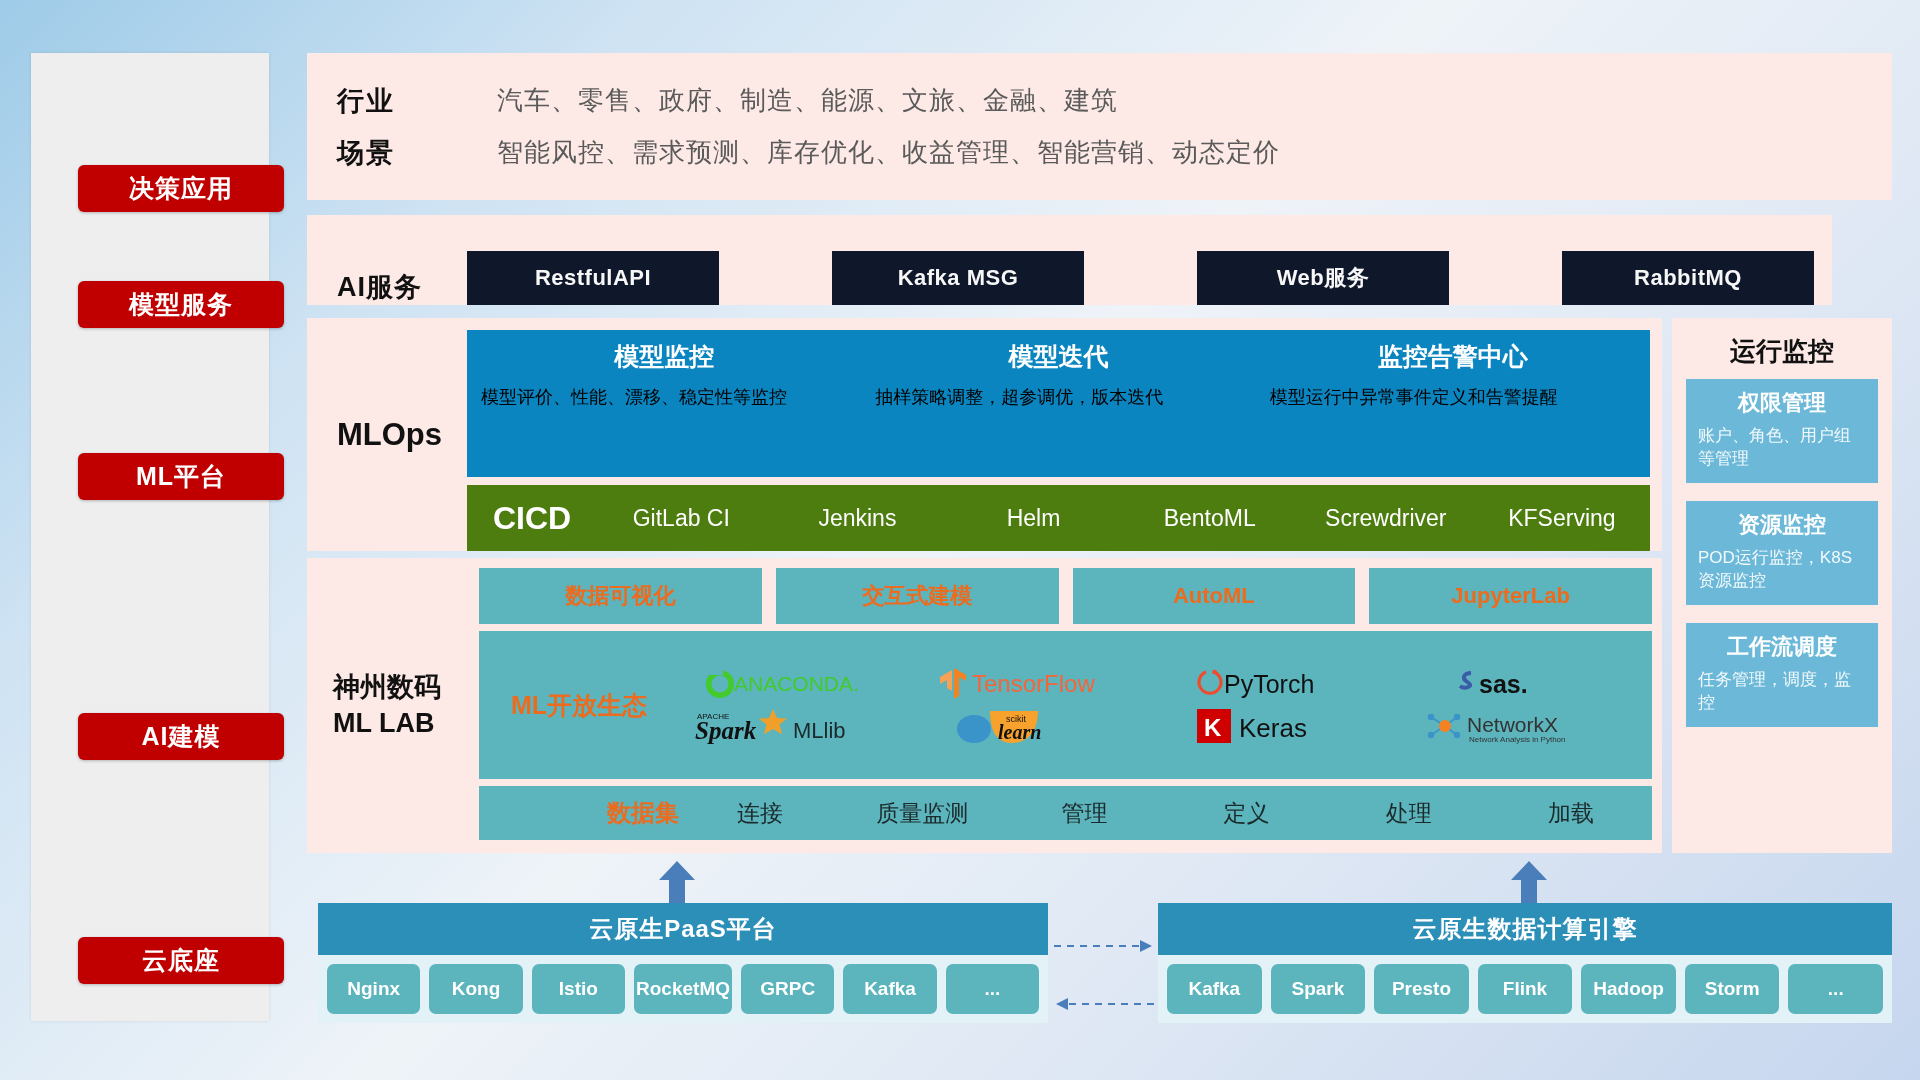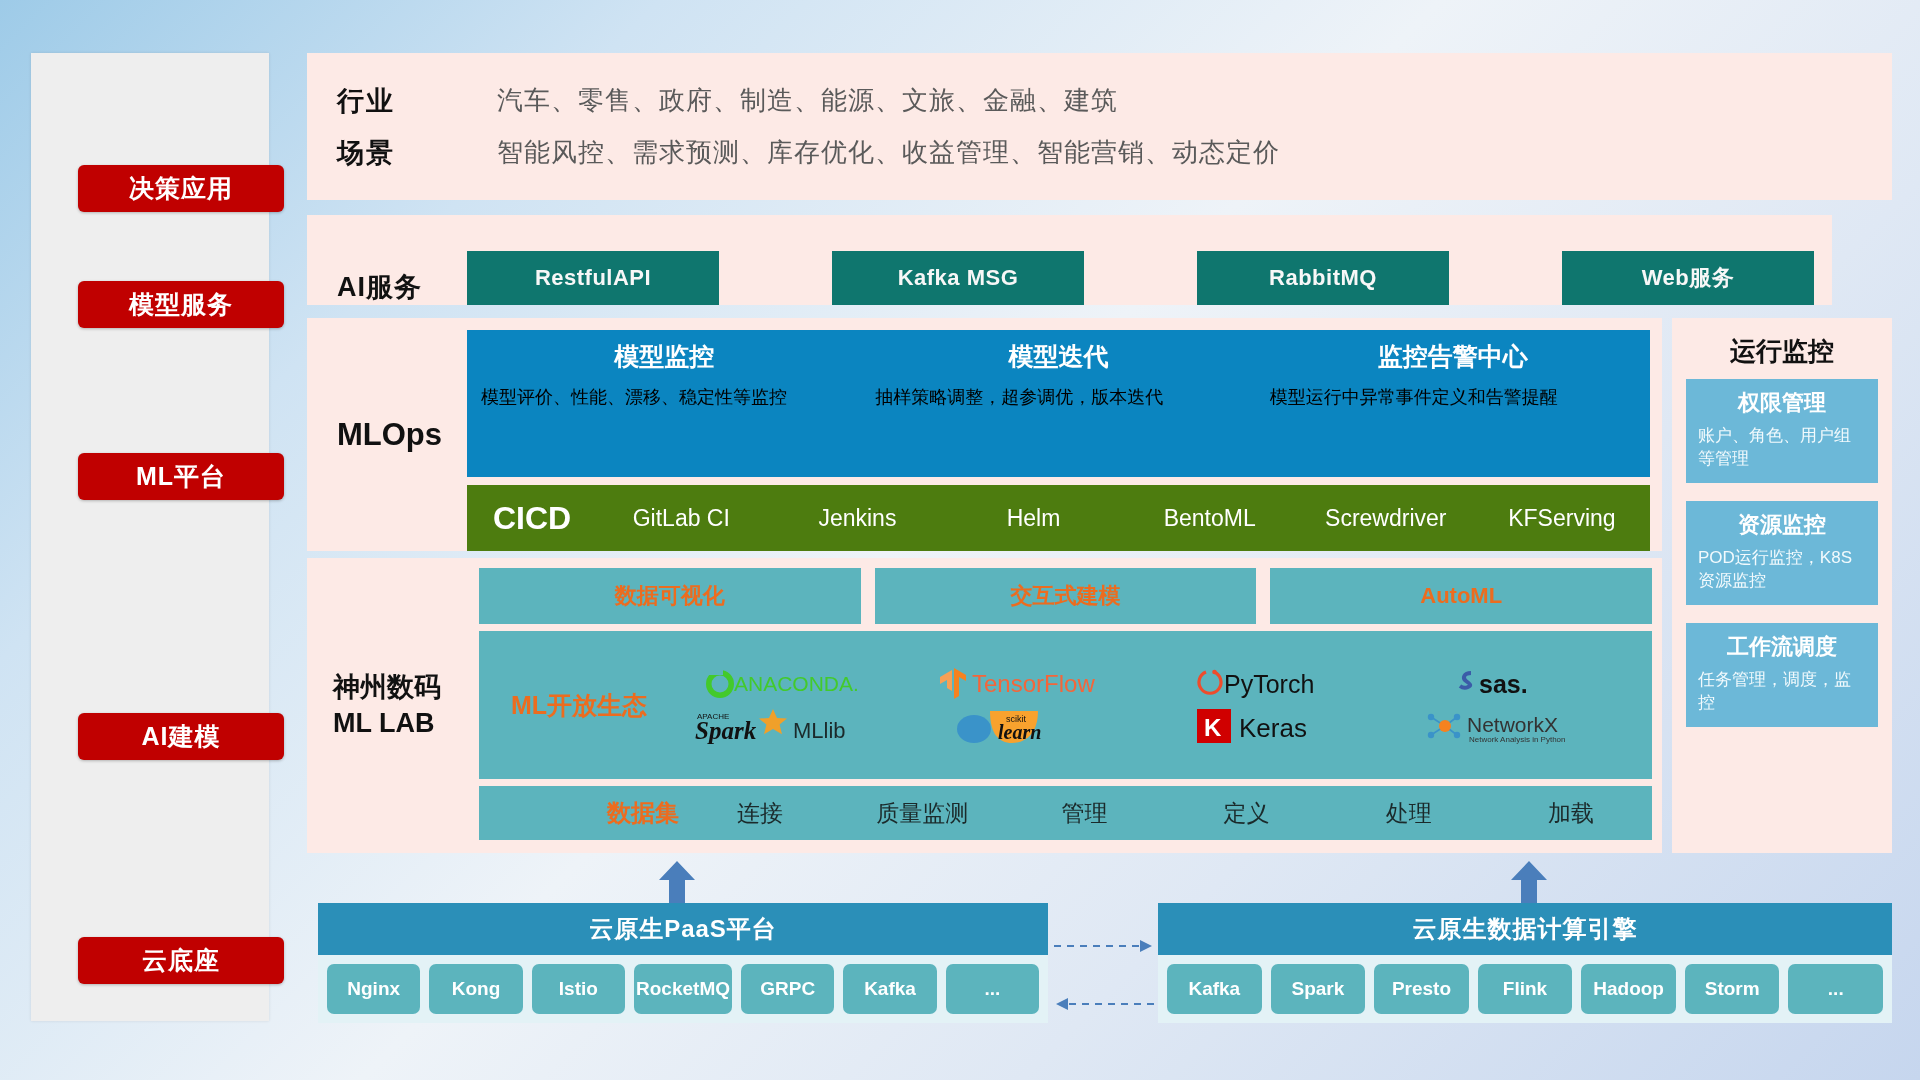--- a/index.html
+++ b/index.html
@@ -37,21 +37,21 @@
   .app-grid { display: grid; grid-template-columns: 160px 1fr; height: 100%;
               align-content: center; row-gap: 16px; padding: 18px 0 18px 30px; }
   .app-key { font-size: 27px; font-weight: bold; color: #111; letter-spacing: 2px; }
   .app-val { font-size: 26px; color: #5a5a5a; letter-spacing: 1px; }
 
   
   .row-svc { left: 307px; top: 215px; width: 1525px; height: 90px; display: flex; align-items: flex-end; }
   .svc-label { width: 160px; padding-left: 30px; font-size: 27px; font-weight: bold; color: #111; letter-spacing: 1px; }
   .svc-items { flex: 1; display: flex; gap: 0; justify-content: space-between; padding-right: 18px; }
   .svc-chip {
-    width: 252px; height: 54px; background: #0f766e; color: #f7f7f7;
+    width: 252px; height: 54px; background: #0f172a; color: #f7f7f7;
     display: flex; align-items: center; justify-content: center;
     font-size: 22px; font-weight: bold; letter-spacing: .5px;
   }
 
   
   .row-mlops { left: 307px; top: 318px; width: 1355px; height: 233px; }
   .mlops-inner { display: flex; height: 100%; align-items: stretch; }
   .mlops-label { width: 160px; display: flex; align-items: center; padding-left: 30px;
                  font-size: 31px; font-weight: bold; color: #111; }
   .mlops-right { flex: 1; display: flex; flex-direction: column; padding: 12px 12px 0 0; }
@@ -147,24 +147,24 @@
   <div class="panel row-svc">
     <div class="svc-label">AI服务</div>
     <div class="svc-items">
       <div class="svc-chip">
         <span>RestfulAPI</span>
       </div>
       <div class="svc-chip">
         <span>Kafka MSG</span>
       </div>
       <div class="svc-chip">
+        <span>Web服务</span>
+      </div>
+      <div class="svc-chip">
         <span>RabbitMQ</span>
-      </div>
-      <div class="svc-chip">
-        <span>Web服务</span>
       </div>
     </div>
   </div>
 
   <div class="panel row-mlops">
     <div class="mlops-inner">
       <div class="mlops-label">MLOps</div>
       <div class="mlops-right">
         <div class="mlops-cards">
           <div class="mlops-card">
@@ -199,20 +199,21 @@
     <div class="lab-inner">
       <div class="lab-label">
         <span>神州数码</span>
         <span>ML LAB</span>
       </div>
       <div class="lab-right">
         <div class="lab-tabs">
           <div class="lab-tab">数据可视化</div>
           <div class="lab-tab">交互式建模</div>
           <div class="lab-tab">AutoML</div>
+          <div class="lab-tab">JupyterLab</div>
         </div>
 
         <div class="eco">
           <div class="eco-label">ML开放生态</div>
           <div class="eco-logos">
 
             <div class="logo">
               <svg width="200" height="40" viewBox="0 0 200 40">
                 <path d="M20 6a14 14 0 1 0 0 28 14 14 0 0 0 0-28zm0 5.5a8.5 8.5 0 1 1 0 17 8.5 8.5 0 0 1 0-17z" fill="#43ca2c"></path>
                 <rect x="8" y="2" width="15" height="9" fill="#5cb4bd"></rect>

